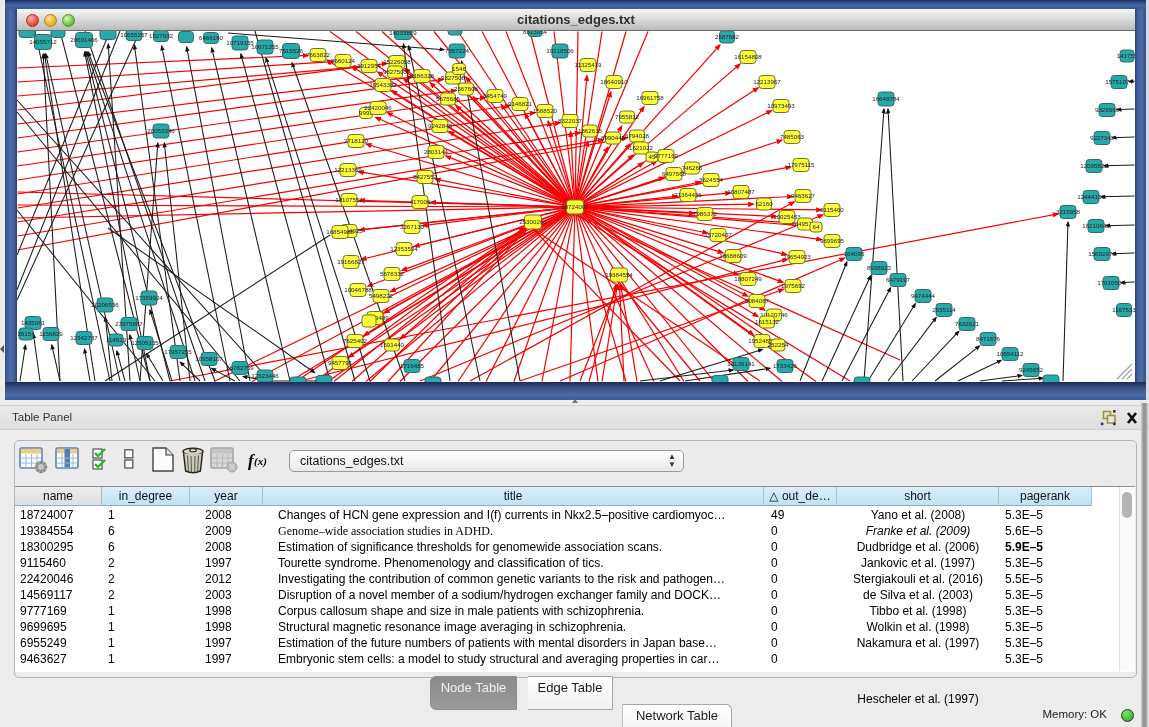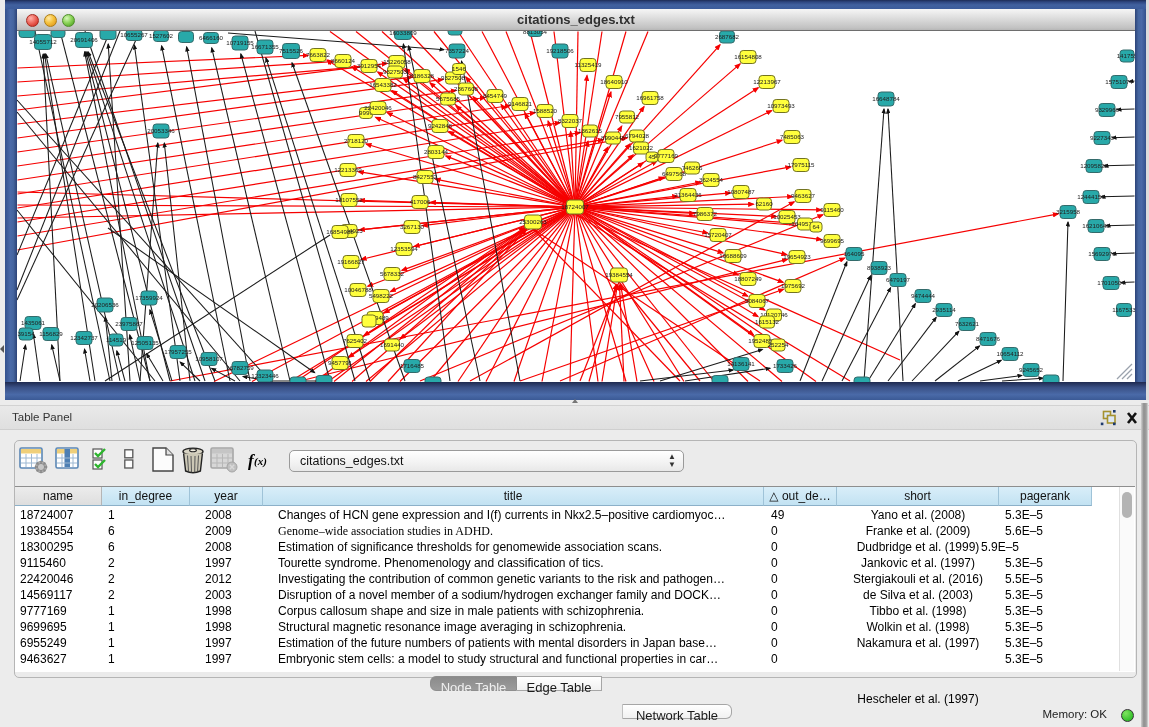--- a/index.html
+++ b/index.html
@@ -20,23 +20,23 @@
 #panelbox{left:14px;top:440px;width:1123px;height:238px;background:#ebebeb;border:1px solid #b5b5b5;border-radius:5px;box-sizing:border-box;}
 #combo{left:289px;top:450px;width:395px;height:22px;border:1px solid #9a9a9a;border-radius:5px;background:linear-gradient(#ffffff,#f2f2f2 60%,#e8e8e8);box-sizing:border-box;}
 #combo .ct{position:absolute;left:10px;top:3px;font-size:12.5px;color:#111;}
 #combo .step{position:absolute;right:7px;top:2px;font-size:8px;color:#333;line-height:8px;text-align:center;}
 #tablewrap{left:15px;top:486px;width:1120px;height:186px;background:#fff;border-top:1px solid #8e8e8e;box-sizing:border-box;}
 .hd{position:absolute;top:487px;height:19px;background:linear-gradient(#d9eef9,#c2e2f2);border-right:1px solid #9fc3d8;border-bottom:1px solid #8cb0c8;box-sizing:border-box;font-size:12px;color:#111;text-align:center;line-height:18px;}
 .cell{position:absolute;font-size:12px;color:#000;white-space:nowrap;overflow:hidden;}
 #vsb{left:1119px;top:487px;width:15px;height:184px;background:#fafafa;border-left:1px solid #e0e0e0;box-sizing:border-box;}
 #vsb .thumb{position:absolute;left:2px;top:5px;width:10px;height:26px;background:#b4b4b4;border-radius:5px;}
 
-.seg{position:absolute;top:676px;height:15px;box-sizing:border-box;font-size:13px;text-align:center;line-height:21px;}
+.seg{position:absolute;top:676px;height:34px;box-sizing:border-box;font-size:13px;text-align:center;line-height:21px;}
 #seg1{left:430px;width:87px;border:1px solid #8e8e8e;border-radius:6px 0 0 6px;background:linear-gradient(#8b8b8b,#9b9b9b);color:#efefef;}
-#seg2{left:517px;width:85px;border:1px solid #a6a6a6;border-left:none;background:linear-gradient(#ffffff,#f1f1f1);color:#1a1a1a;}
+#seg2{left:528px;width:85px;border:1px solid #a6a6a6;border-left:none;background:linear-gradient(#ffffff,#f1f1f1);color:#1a1a1a;}
 #seg3{left:622px;width:110px;border:1px solid #a6a6a6;border-left:1px solid #c0c0c0;border-radius:0 6px 6px 0;background:linear-gradient(#ffffff,#f1f1f1);color:#1a1a1a;margin-top:28px;}
 #mem{position:absolute;right:42px;top:708px;font-size:11.5px;color:#222;}
 #memdot{position:absolute;left:1121px;top:709px;width:13px;height:13px;border-radius:50%;background:radial-gradient(circle at 35% 30%,#7fe45f,#35c02c 70%,#28a824);border:1px solid #333;box-sizing:border-box;}
 #rstrip{left:1141px;top:403px;width:7px;height:324px;background:linear-gradient(90deg,#cfcfcf,#8f8f8f 40%,#9f9f9f 75%,#d8d8d8);}
 </style></head>
 <body>
 <div class="abs" id="blue-top"></div>
 <div class="abs" id="tbar">
   <div class="tl" style="left:9px;background:radial-gradient(circle at 35% 30%,#ffb0a8,#ee6a5f 45%,#d93f34 75%,#b5271d);border:0.5px solid #a52a20;"></div>
   <div class="tl" style="left:27px;background:radial-gradient(circle at 35% 30%,#ffe9a8,#f5c23c 45%,#e8a426 75%,#c07f12);border:0.5px solid #ad7d15;"></div>
@@ -655,29 +655,29 @@
 <div class="cell" style="left:205px;top:508px;">2008</div>
 <div class="cell" style="left:278px;top:508px;width:484px;">Changes of HCN gene expression and I(f) currents in Nkx2.5–positive cardiomyoc…</div>
 <div class="cell" style="left:771px;top:508px;">49</div>
 <div class="cell" style="left:837px;top:508px;width:162px;text-align:center;">Yano et al. (2008)</div>
 <div class="cell" style="left:1005px;top:508px;">5.3E–5</div>
 <div class="cell" style="left:20px;top:524px;">19384554</div>
 <div class="cell" style="left:108px;top:524px;">6</div>
 <div class="cell" style="left:205px;top:524px;">2009</div>
 <div class="cell" style="left:278px;top:524px;width:484px;font-family:Liberation Serif, serif;">Genome–wide association studies in ADHD.</div>
 <div class="cell" style="left:771px;top:524px;">0</div>
-<div class="cell" style="left:837px;top:524px;width:162px;text-align:center;">Franke et al. (2009)</div>
+<div class="cell" style="left:837px;top:524px;width:162px;text-align:center;font-style:italic;">Franke et al. (2009)</div>
 <div class="cell" style="left:1005px;top:524px;">5.6E–5</div>
 <div class="cell" style="left:20px;top:540px;">18300295</div>
 <div class="cell" style="left:108px;top:540px;">6</div>
 <div class="cell" style="left:205px;top:540px;">2008</div>
 <div class="cell" style="left:278px;top:540px;width:484px;">Estimation of significance thresholds for genomewide association scans.</div>
 <div class="cell" style="left:771px;top:540px;">0</div>
-<div class="cell" style="left:837px;top:540px;width:162px;text-align:center;">Dudbridge et al. (1999)</div>
-<div class="cell" style="left:981px;top:540px;">5.9E–5</div>
+<div class="cell" style="left:837px;top:540px;width:162px;text-align:center;">Dudbridge et al. (2006)</div>
+<div class="cell" style="left:1005px;top:540px;font-weight:bold;">5.9E–5</div>
 <div class="cell" style="left:20px;top:556px;">9115460</div>
 <div class="cell" style="left:108px;top:556px;">2</div>
 <div class="cell" style="left:205px;top:556px;">1997</div>
 <div class="cell" style="left:278px;top:556px;width:484px;">Tourette syndrome. Phenomenology and classification of tics.</div>
 <div class="cell" style="left:771px;top:556px;">0</div>
 <div class="cell" style="left:837px;top:556px;width:162px;text-align:center;">Jankovic et al. (1997)</div>
 <div class="cell" style="left:1005px;top:556px;">5.3E–5</div>
 <div class="cell" style="left:20px;top:572px;">22420046</div>
 <div class="cell" style="left:108px;top:572px;">2</div>
 <div class="cell" style="left:205px;top:572px;">2012</div>
@@ -709,21 +709,21 @@
 <div class="cell" style="left:20px;top:636px;">6955249</div>
 <div class="cell" style="left:108px;top:636px;">1</div>
 <div class="cell" style="left:205px;top:636px;">1997</div>
 <div class="cell" style="left:278px;top:636px;width:484px;">Estimation of the future numbers of patients with mental disorders in Japan base…</div>
 <div class="cell" style="left:771px;top:636px;">0</div>
 <div class="cell" style="left:837px;top:636px;width:162px;text-align:center;">Nakamura et al. (1997)</div>
 <div class="cell" style="left:1005px;top:636px;">5.3E–5</div>
 <div class="cell" style="left:20px;top:652px;">9463627</div>
 <div class="cell" style="left:108px;top:652px;">1</div>
 <div class="cell" style="left:205px;top:652px;">1997</div>
-<div class="cell" style="left:278px;top:652px;width:484px;">Embryonic stem cells: a model to study structural and functional properties in car…</div>
+<div class="cell" style="left:278px;top:652px;width:484px;">Embryonic stem cells: a model to study structural and averaging properties in car…</div>
 <div class="cell" style="left:771px;top:652px;">0</div>
 <div class="cell" style="left:837px;top:652px;width:162px;text-align:center;margin-top:40px;">Hescheler et al. (1997)</div>
 <div class="cell" style="left:1005px;top:652px;">5.3E–5</div>
 <div class="abs" id="vsb">
     <div class="thumb"></div>
   </div>
 <div class="seg" id="seg1">Node Table</div>
 <div class="seg" id="seg2">Edge Table</div>
 <div class="seg" id="seg3">Network Table</div>
 <div id="mem">Memory: OK</div>

